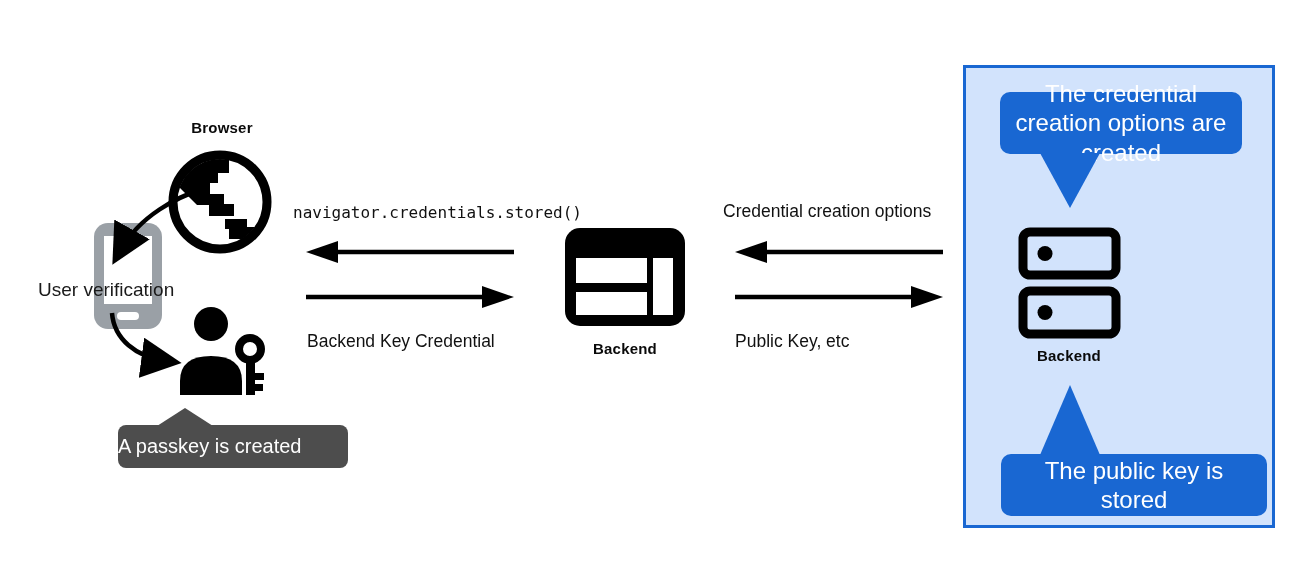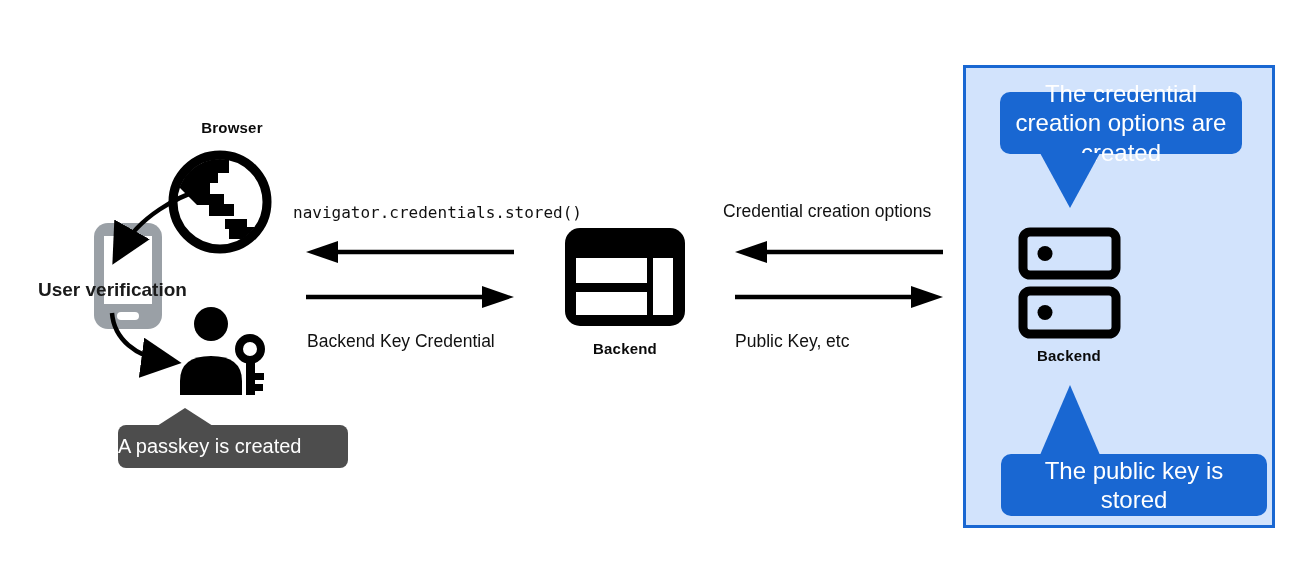--- a/index.html
+++ b/index.html
@@ -9,21 +9,21 @@
     --phone-gray:#9aa0a6;
     --ink:#000000;
   }
   *{margin:0;padding:0;box-sizing:border-box;}
   body{background:#fff;font-family:"Liberation Sans",sans-serif;color:var(--ink);}
   .canvas{position:relative;width:1310px;height:568px;background:#fff;overflow:hidden;}
   .abs{position:absolute;}
   .lbl-bold{font-weight:bold;font-size:15px;text-align:center;color:#0a0a0a;letter-spacing:.2px;}
   .msg-lbl{font-size:17.5px;text-align:left;color:#111;}
   .code-lbl{font-family:"DejaVu Sans Mono","Liberation Mono",monospace;font-size:16px;color:#111;}
-  .uv-lbl{font-size:19px;color:#1a1a1a;white-space:nowrap;font-weight:bold;}
+  .uv-lbl{font-size:19px;color:#1a1a1a;white-space:nowrap;}
 
   .tooltip{background:var(--tooltip-gray);color:#fdfdfd;border-radius:8px;
            font-size:20px;display:flex;align-items:center;}
   .tooltip .tip-pointer{position:absolute;top:-17px;left:39px;line-height:0;}
 
   .panel{background:var(--panel-bg);border:3px solid var(--accent-blue);}
   .bubble{background:var(--accent-blue);color:#fff;border-radius:10px;font-size:24px;
           line-height:1.22;display:flex;align-items:center;justify-content:center;text-align:center;}
   .bubble .bubble-text{display:block;}
   .bubble1 .bubble-text{max-width:232px;}
@@ -33,21 +33,21 @@
   .harrow svg{display:block;}
   .harrow polygon,.harrow rect{fill:#000;}
   .phone-svg{color:var(--phone-gray);}
   svg{display:block;}
 </style>
 </head>
 <body>
 
 <div class="canvas">
 
-  <div class="abs lbl-bold" style="left:172px;top:119px;width:120px;">Browser</div>
+  <div class="abs lbl-bold" style="left:162px;top:119px;width:120px;">Browser</div>
 
   <svg class="abs" style="left:165px;top:147px;" width="110" height="110" viewBox="0 0 110 110">
     <defs>
         <clipPath id="globeclip">
           <circle cx="55" cy="55" r="43"></circle>
         </clipPath>
       </defs>
     <circle cx="55" cy="55" r="47" fill="none" stroke="#000" stroke-width="9"></circle>
     <g clip-path="url(#globeclip)" fill="#000">
       <path d="M 8 8 H 64 V 26 H 53 V 36 H 45 V 47 H 59 V 57 H 69 V 69 H 44 V 58 H 32 L 8 34 Z"></path>

